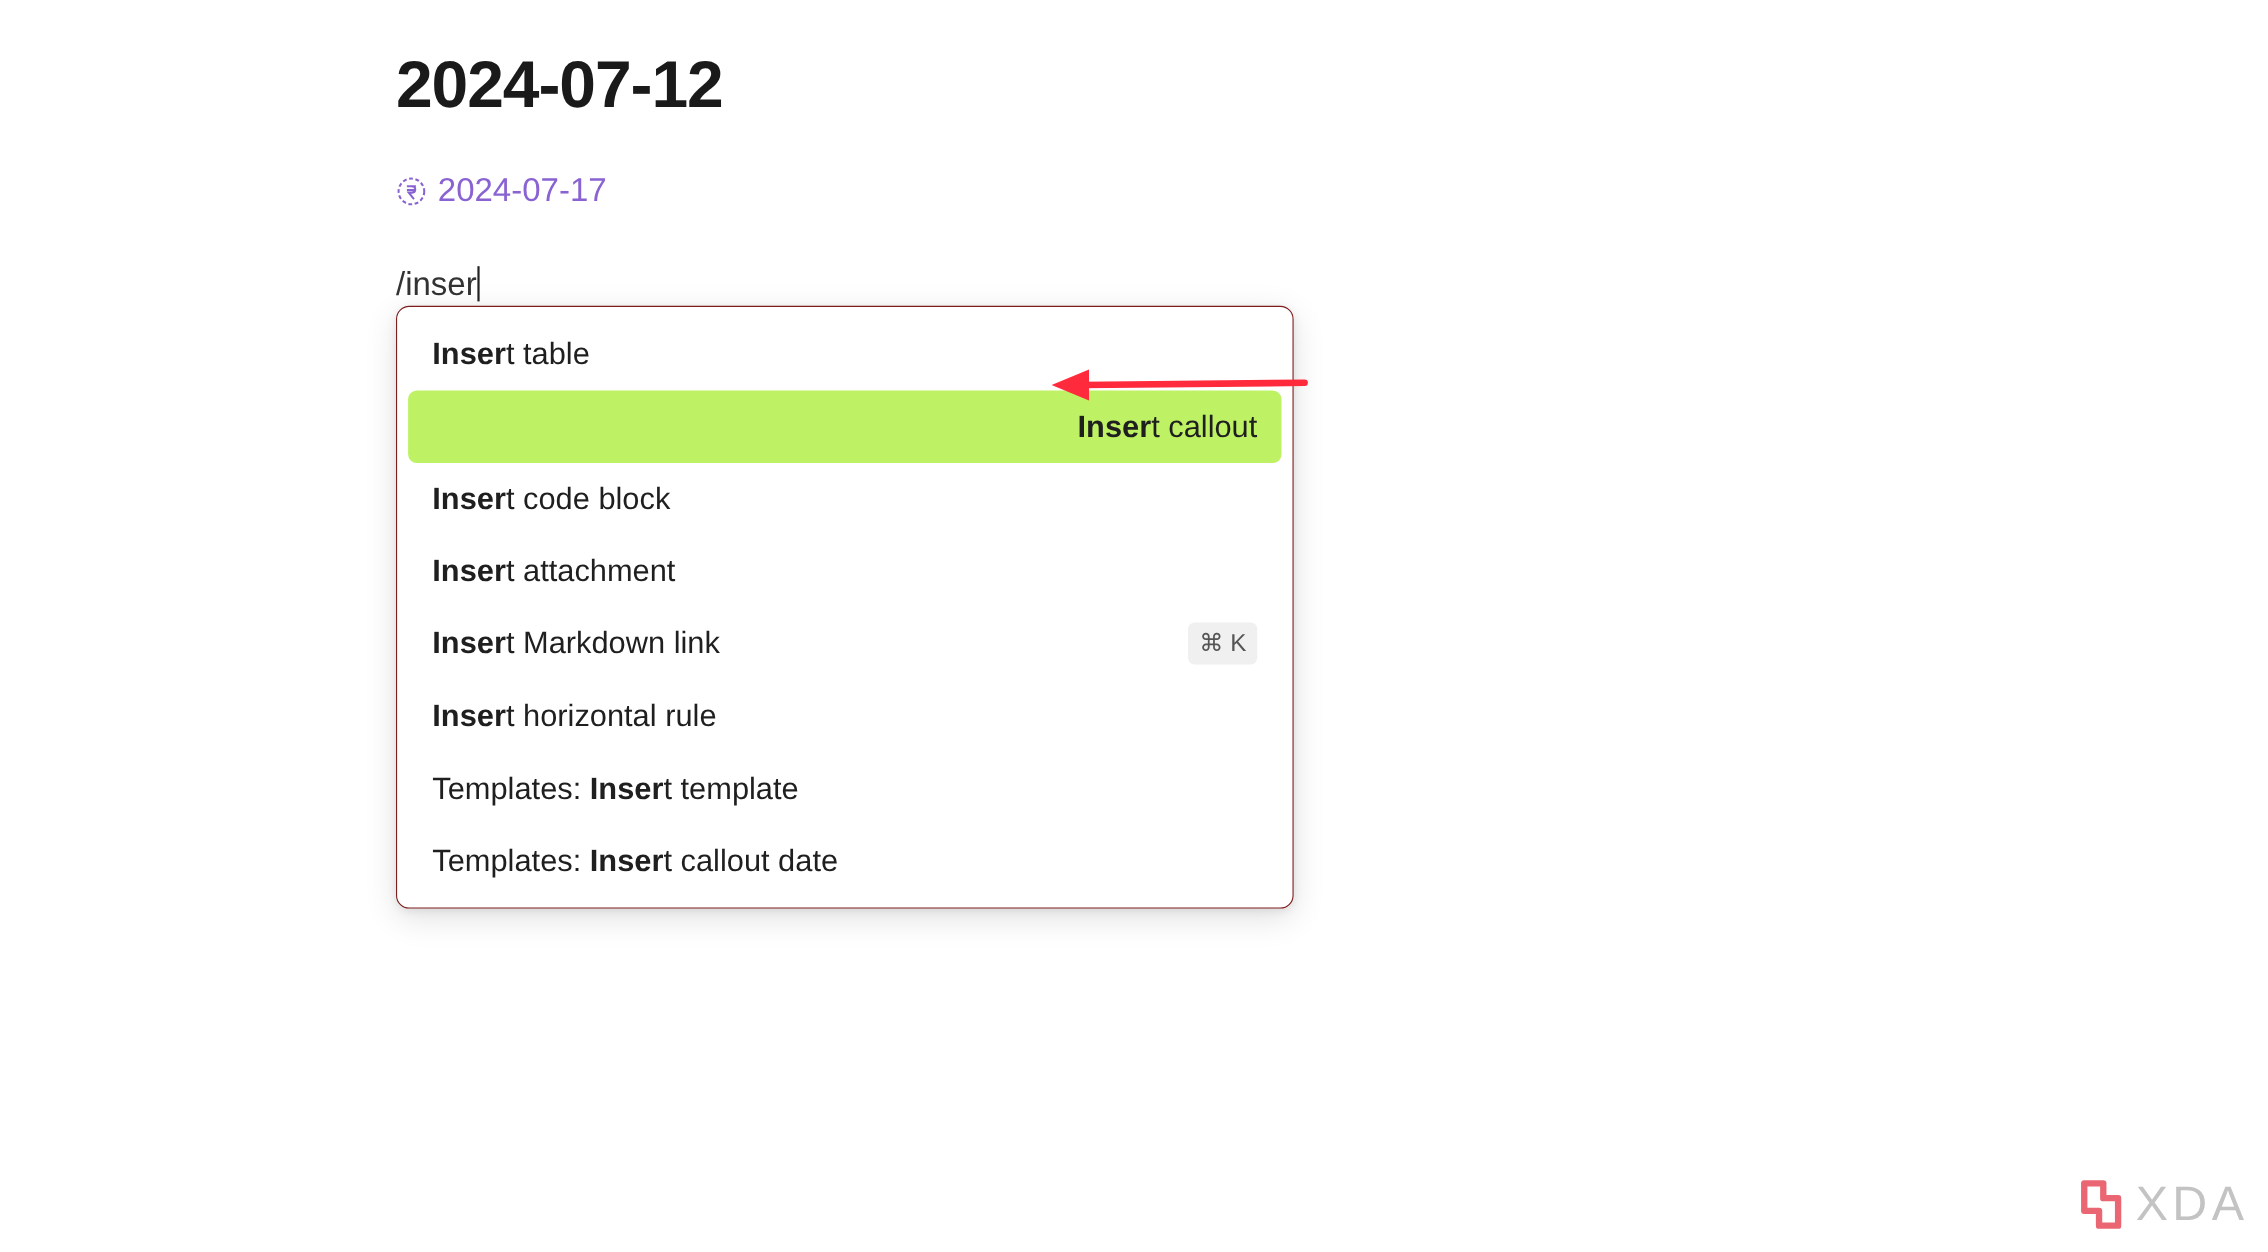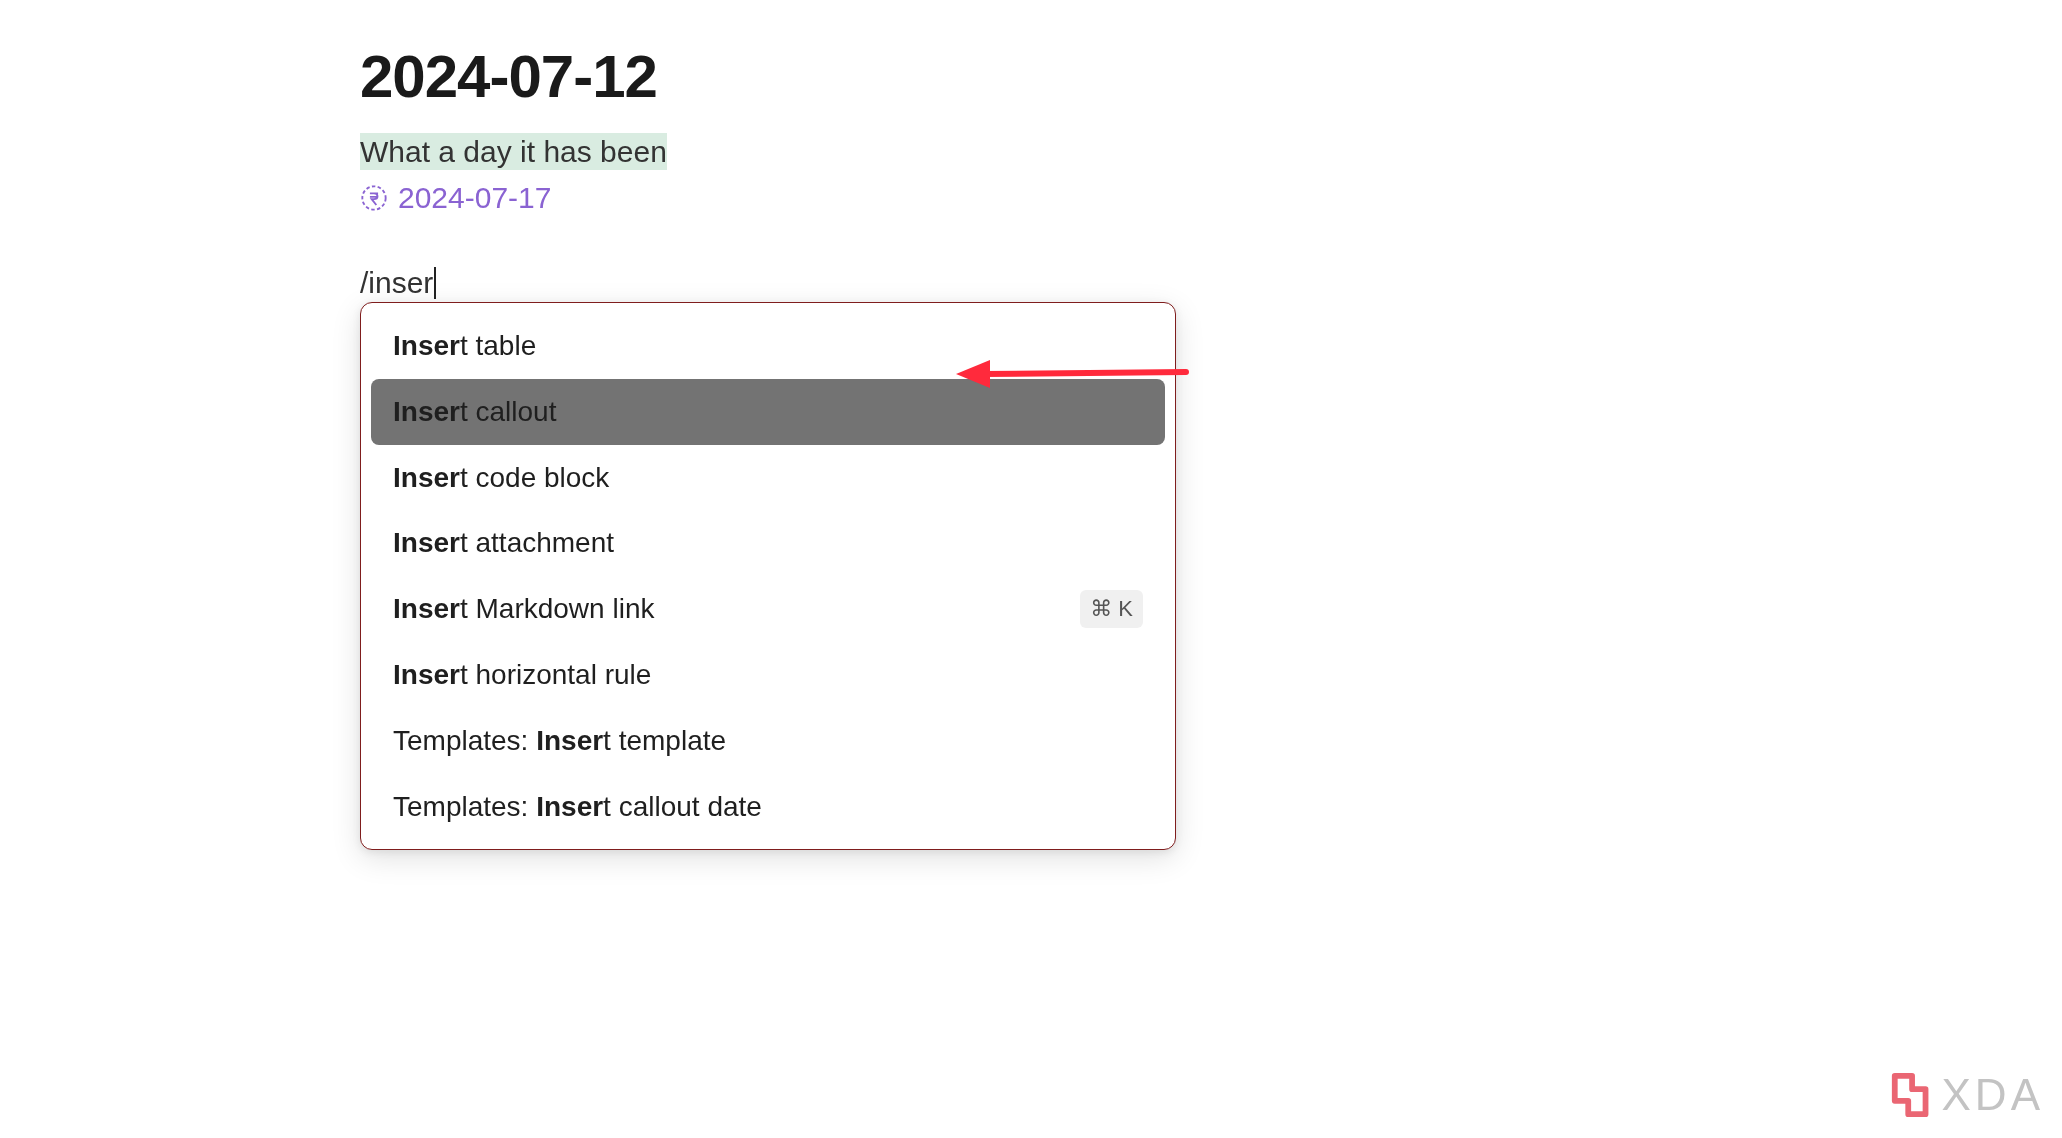--- a/index.html
+++ b/index.html
@@ -21,21 +21,21 @@
     .content {
       padding-left: 360px;
       padding-top: 42px;
     }
 
     .page-title {
       font-size: 60px;
       font-weight: 800;
       color: #1a1a1a;
       letter-spacing: -1px;
-      margin-bottom: 24px;
+      margin-bottom: 46px;
     }
 
     .highlighted-text {
       background: #d9ece1;
       font-size: 30px;
       color: #333;
       display: inline;
       padding: 2px 0;
     }
 
@@ -106,21 +106,22 @@
       color: #1f1f1f;
       border-radius: 8px;
       display: flex;
       align-items: center;
       justify-content: space-between;
       cursor: pointer;
       line-height: 1.35;
     }
 
     .menu-item.selected {
-      background: #737373;
+      background: #bef264;
+      justify-content: flex-end;
     }
 
     .menu-label .bold {
       font-weight: 700;
     }
 
     .shortcut {
       background: #f0f0f0;
       padding: 4px 10px;
       border-radius: 6px;
@@ -158,23 +159,20 @@
       color: #c3c3c3;
       font-family: Arial, sans-serif;
     }
   </style>
 </head>
 <body>
 
 <div class="content">
   <h1 class="page-title">2024-07-12</h1>
 
-  <div>
-    <span class="highlighted-text">What a day it has been</span>
-  </div>
 
   <div class="link-row">
     <span class="rupee-icon">
       <svg viewBox="0 0 24 24" fill="none" stroke="#8a63d2" stroke-width="1.6">
         <circle cx="12" cy="12" r="10" stroke-dasharray="3 2"></circle>
         <path d="M8.5 8h7M8.5 11h7M12 8c2 0 3 1 3 2.5S14 13 12 13H10l4 5" stroke-dasharray="0"></path>
       </svg>
     </span>
     <span class="date-link">2024-07-17</span>
   </div>

